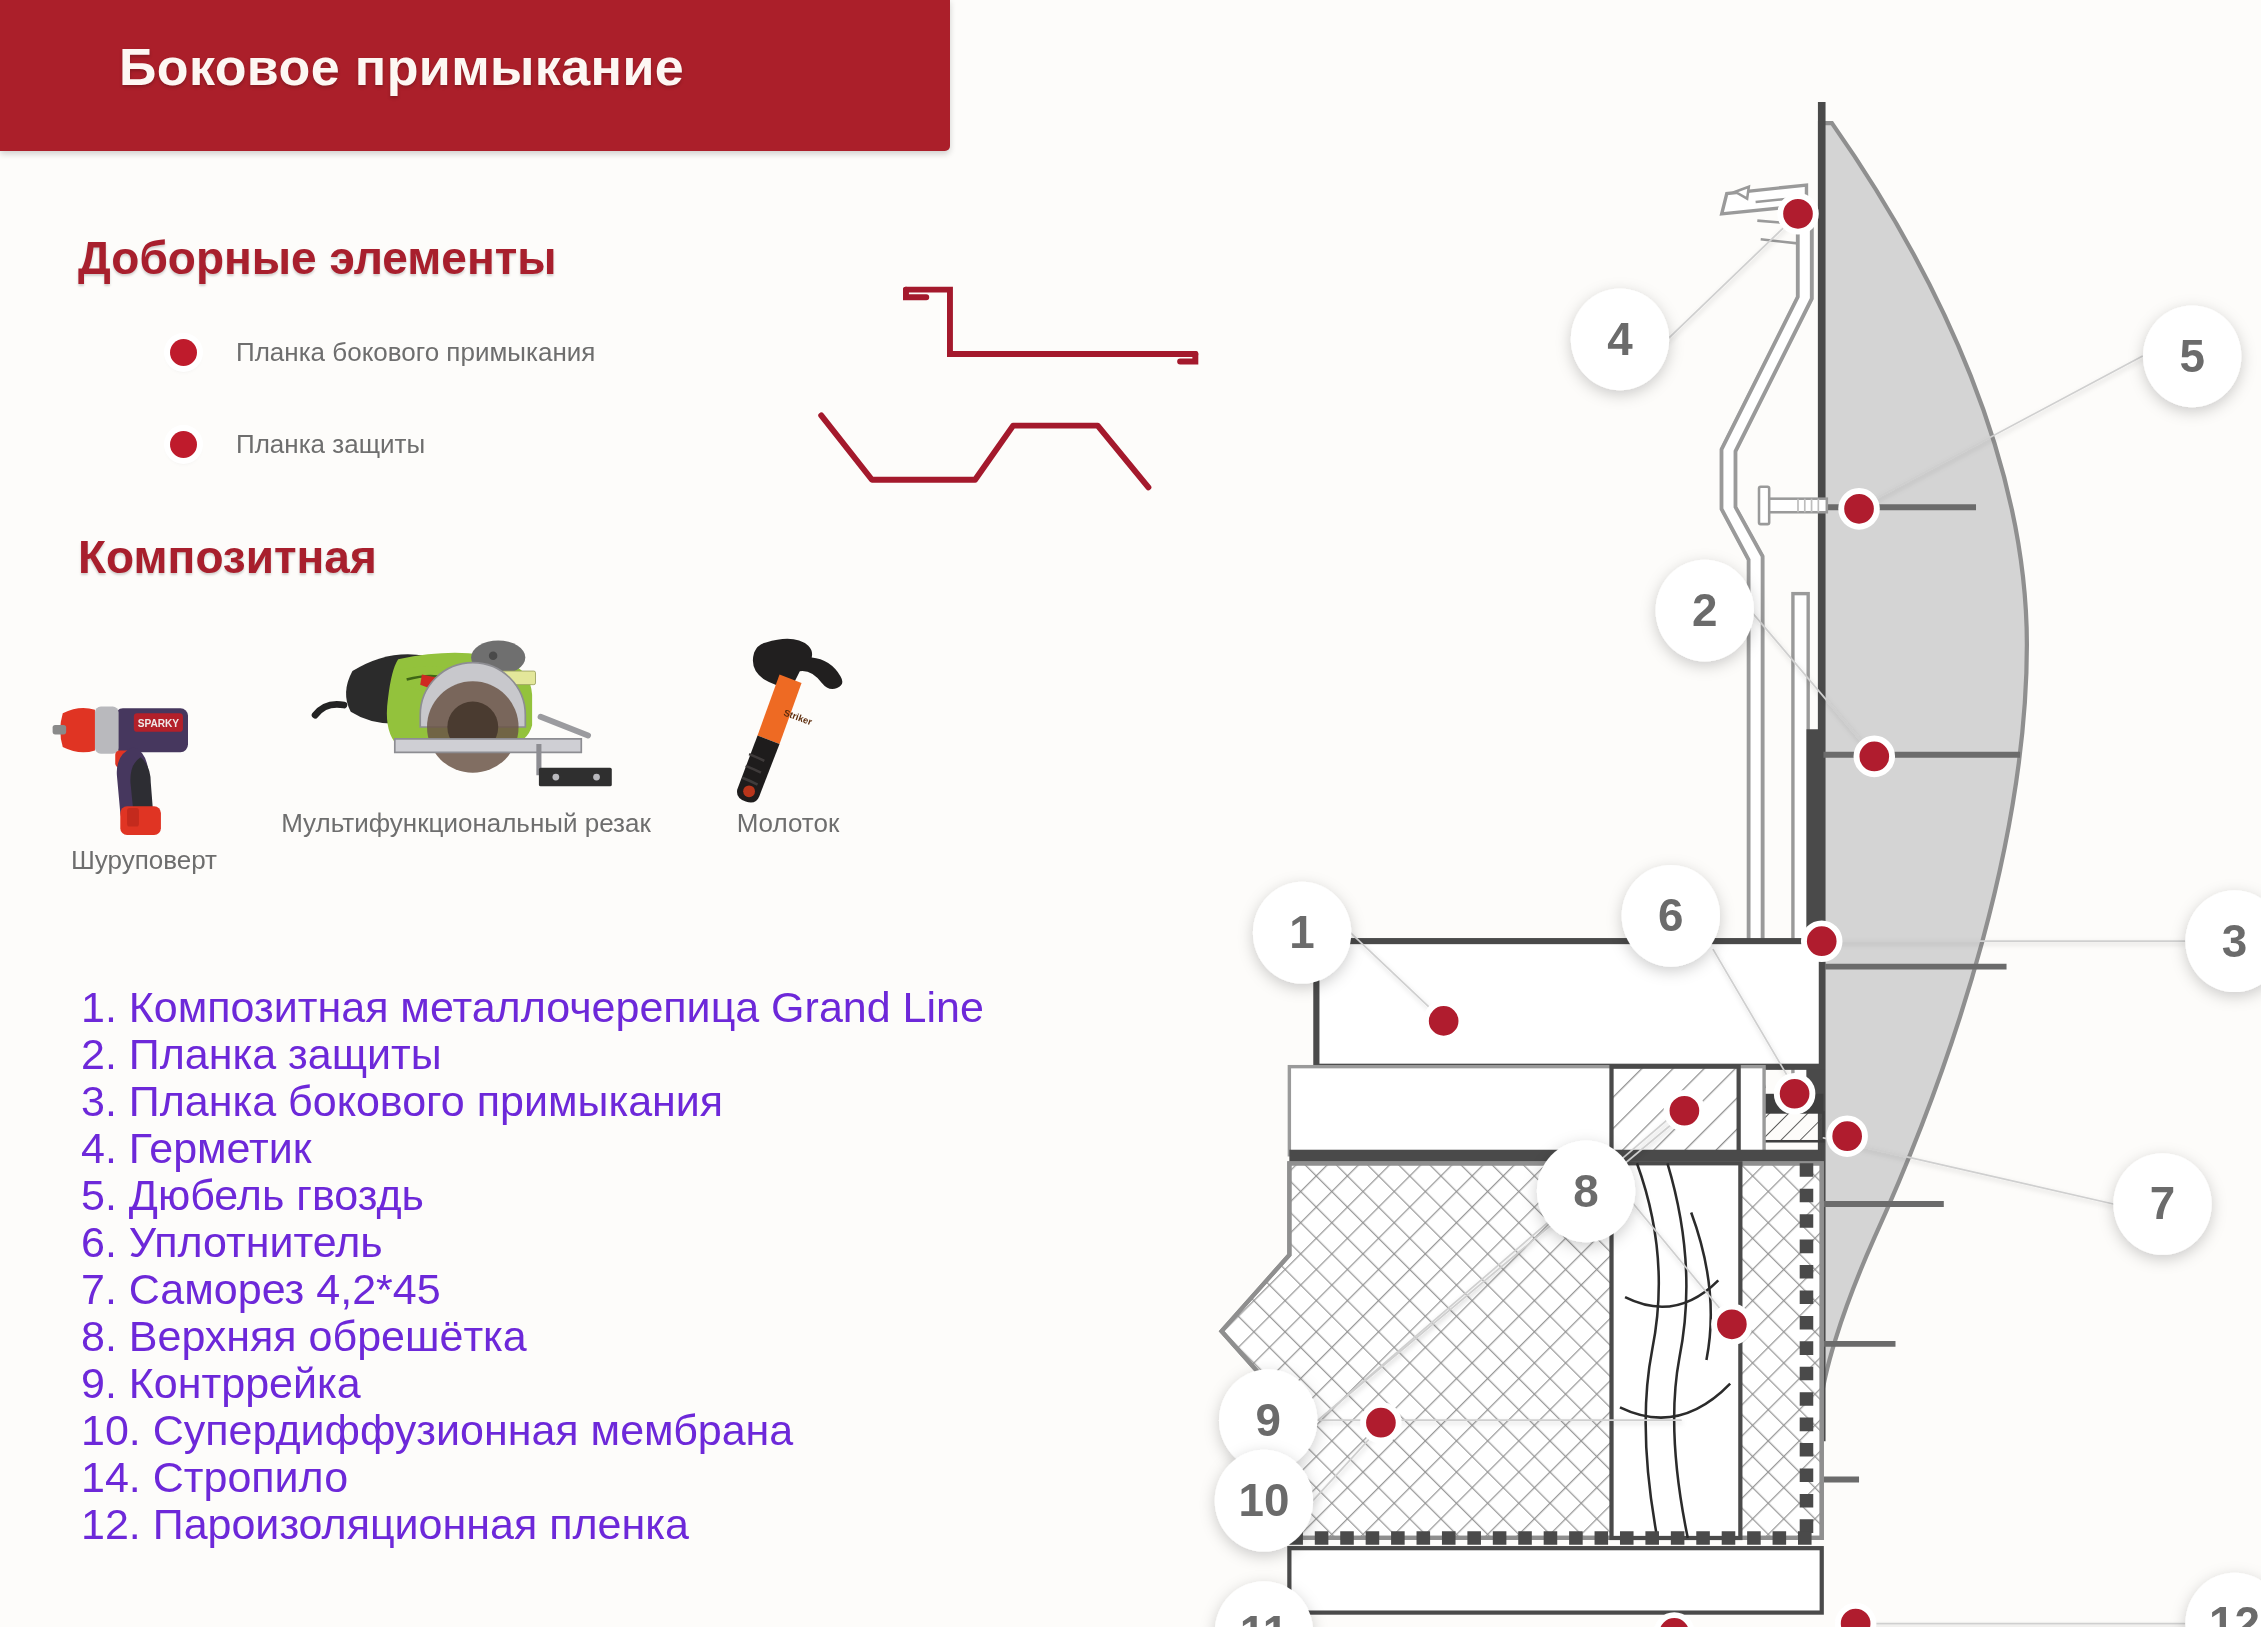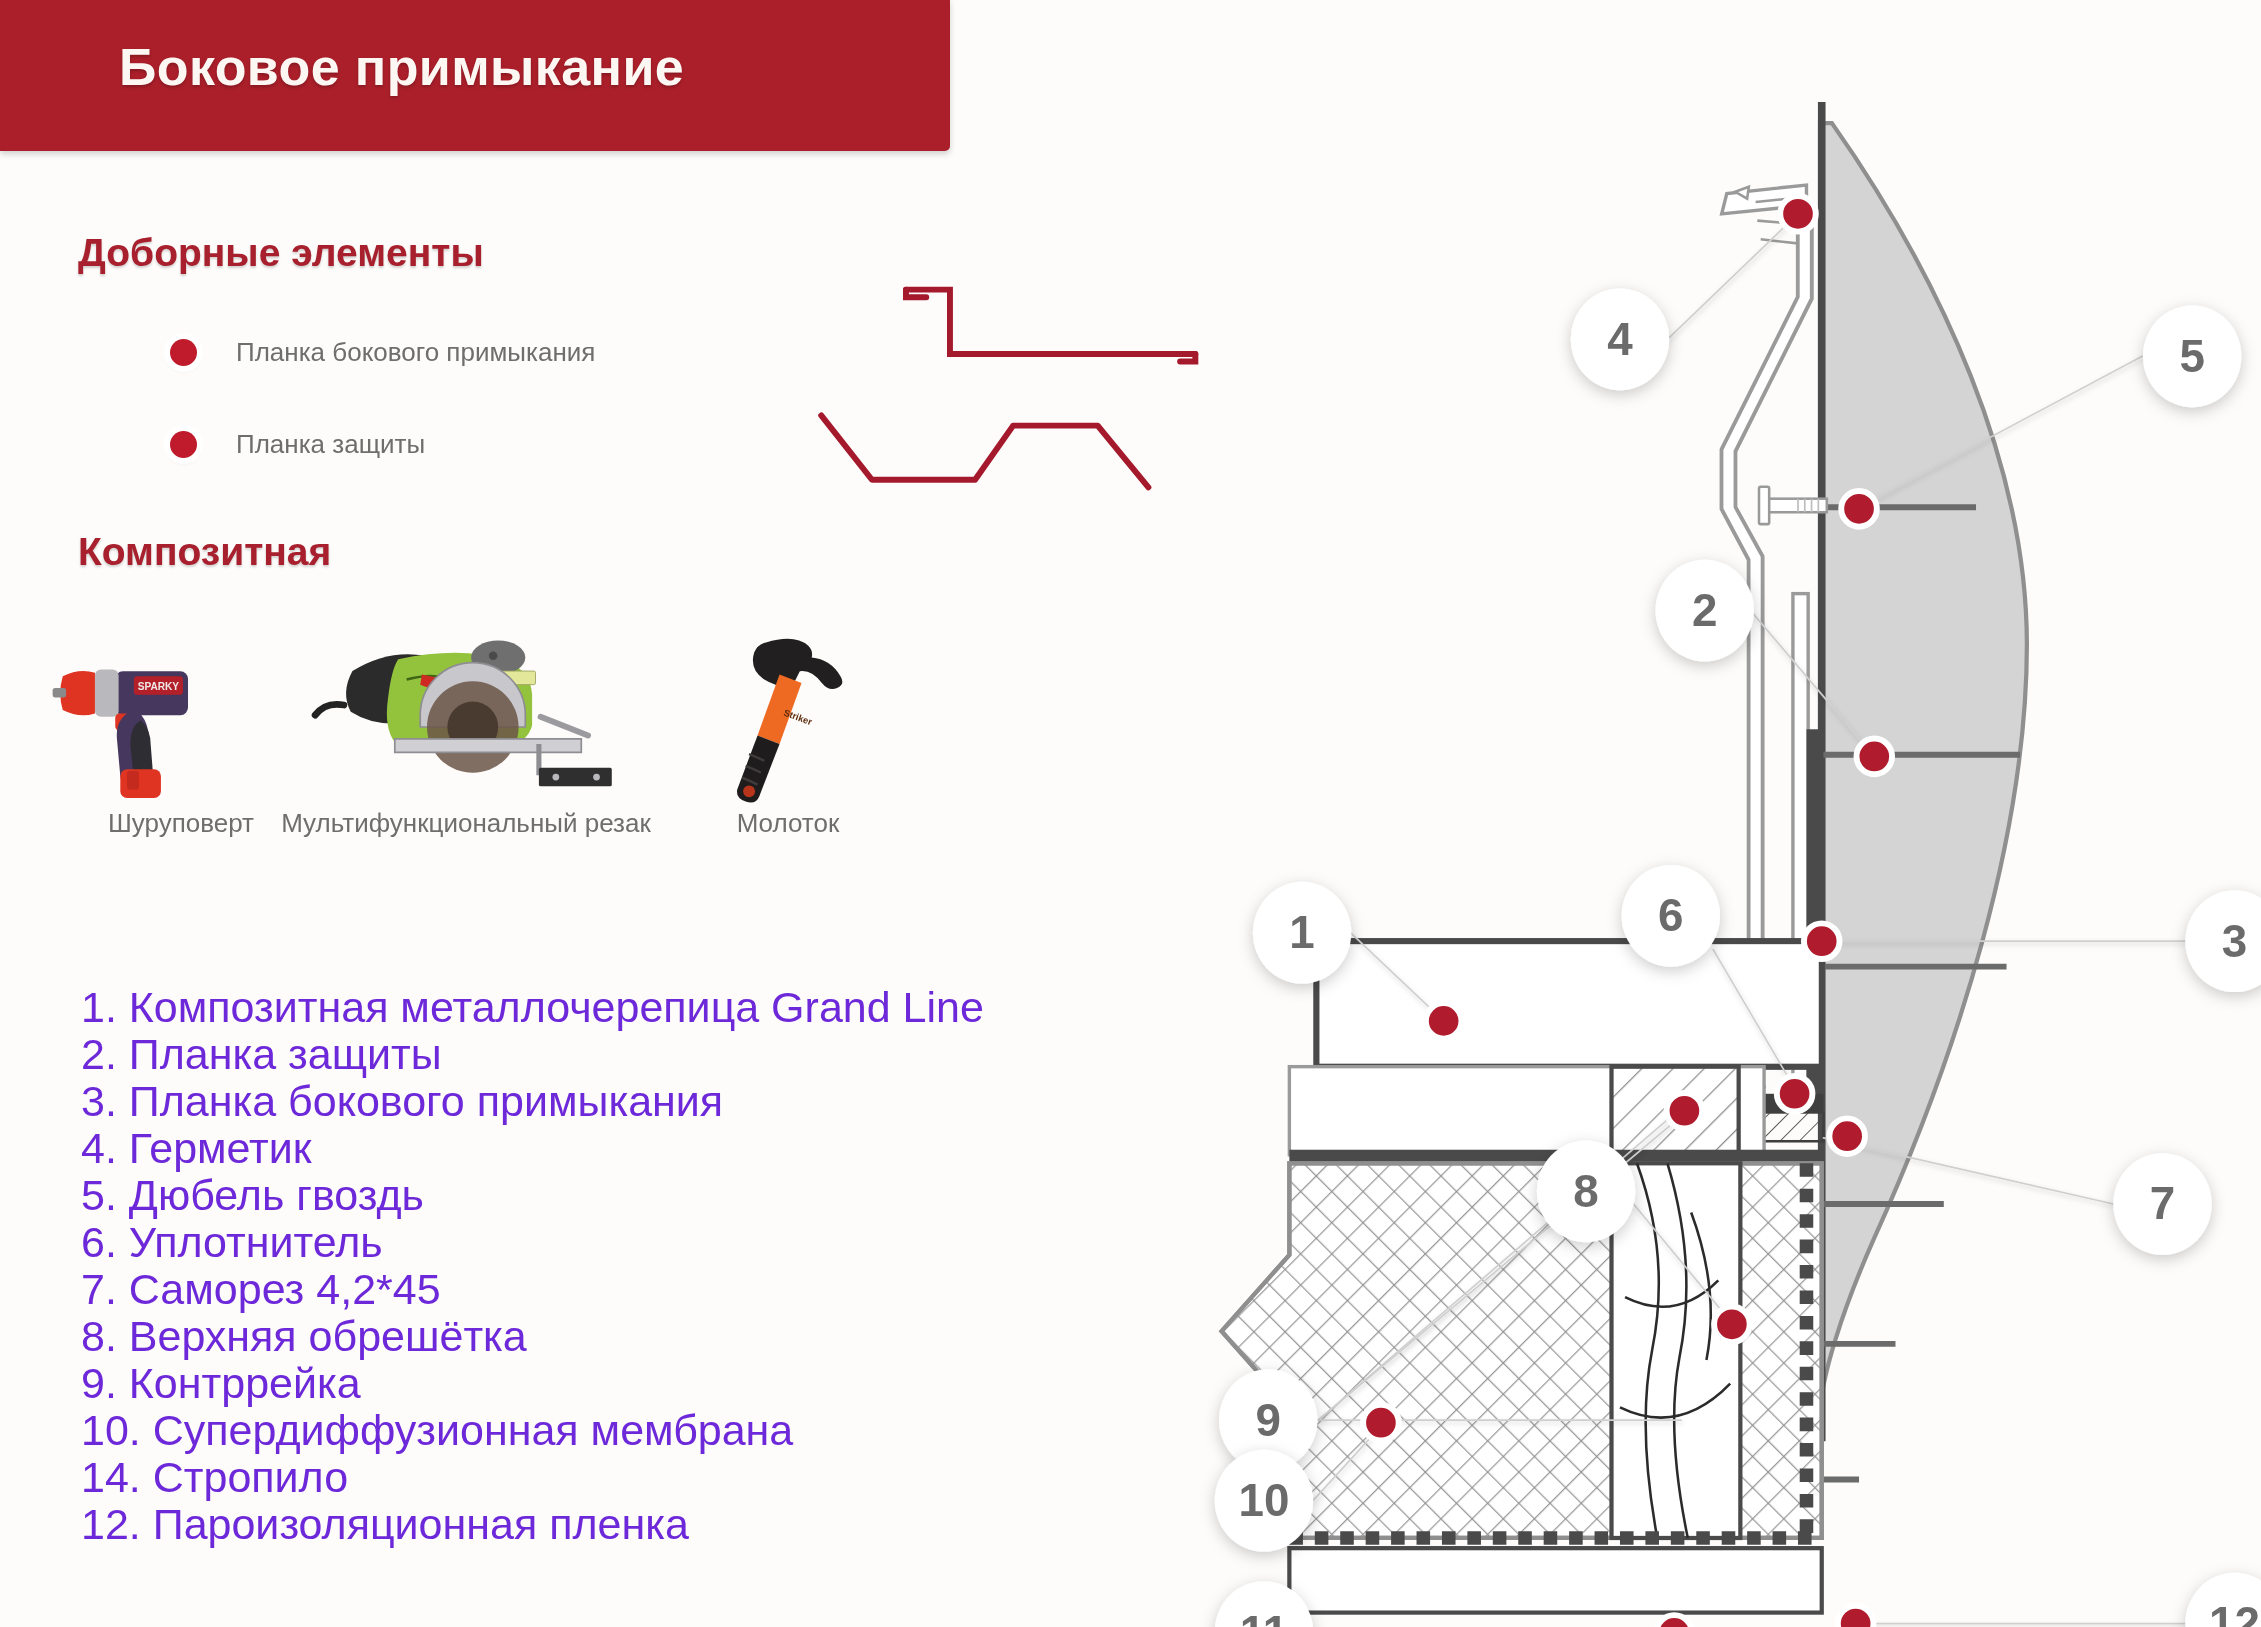--- a/index.html
+++ b/index.html
@@ -21,21 +21,21 @@
   .banner-title{
     position:absolute;left:119px;top:37px;
     color:#fdf7f3;font-size:52px;font-weight:bold;
     letter-spacing:0.4px;white-space:nowrap;
     text-shadow:0 1.7px 3.4px rgba(0,0,0,.22);
   }
 
   
   .sec-head{
     position:absolute;color:#a81f2d;font-weight:bold;
-    font-size:39px;white-space:nowrap;
+    font-size:46px;white-space:nowrap;
     text-shadow:0 1.7px 2.5px rgba(0,0,0,.18);
   }
   #head-dobor{left:78px;top:231px;}
   #head-tools{left:78px;top:530px;}
 
   
   .bullet-row{position:absolute;display:flex;align-items:center;}
   #bullet-0{left:170px;top:337px;}
   #bullet-1{left:170px;top:429px;}
   .bullet-dot{
@@ -52,21 +52,21 @@
   .profile{position:absolute;}
   #profile-0{left:899px;top:271px;}
   #profile-1{left:814px;top:407px;}
 
   
   .tool{position:absolute;text-align:center;}
   .tool-caption{
     color:#6e6e6e;font-size:26px;font-weight:500;line-height:1.18;
     margin-top:3.4px;
   }
-  #tool-0{left:34px;top:627px;width:220px;text-align:right;}
+  #tool-0{left:34px;top:664px;width:220px;}
   #tool-1{left:271px;top:627px;width:390px;}
   #tool-2{left:678px;top:627px;width:220px;}
   .tool-art{height:178px;position:relative;}
 
   
   .legend{position:absolute;left:81px;top:984px;}
   .legend-item{
     color:#6d28d9;font-size:43px;font-weight:normal;
     line-height:47px;white-space:nowrap;
   }

